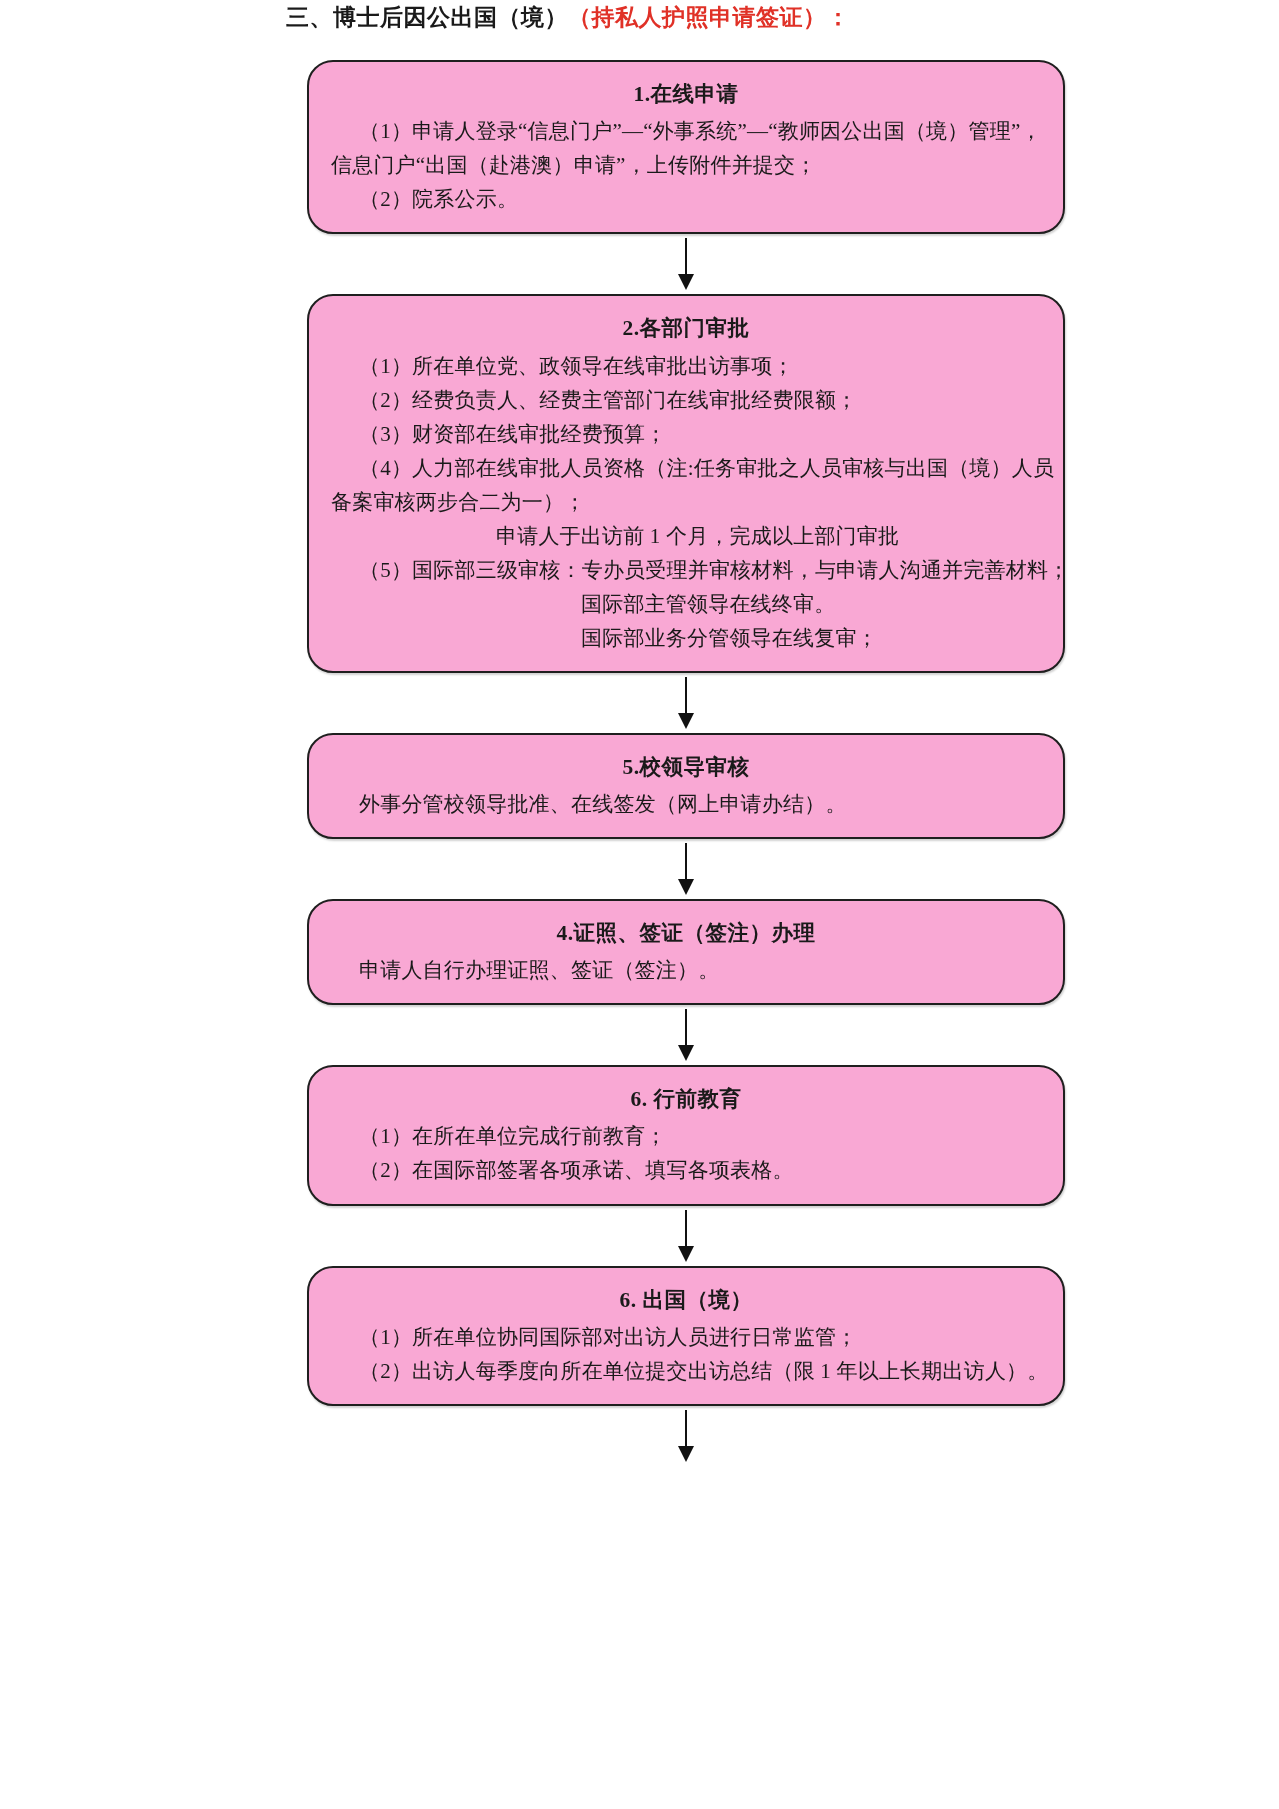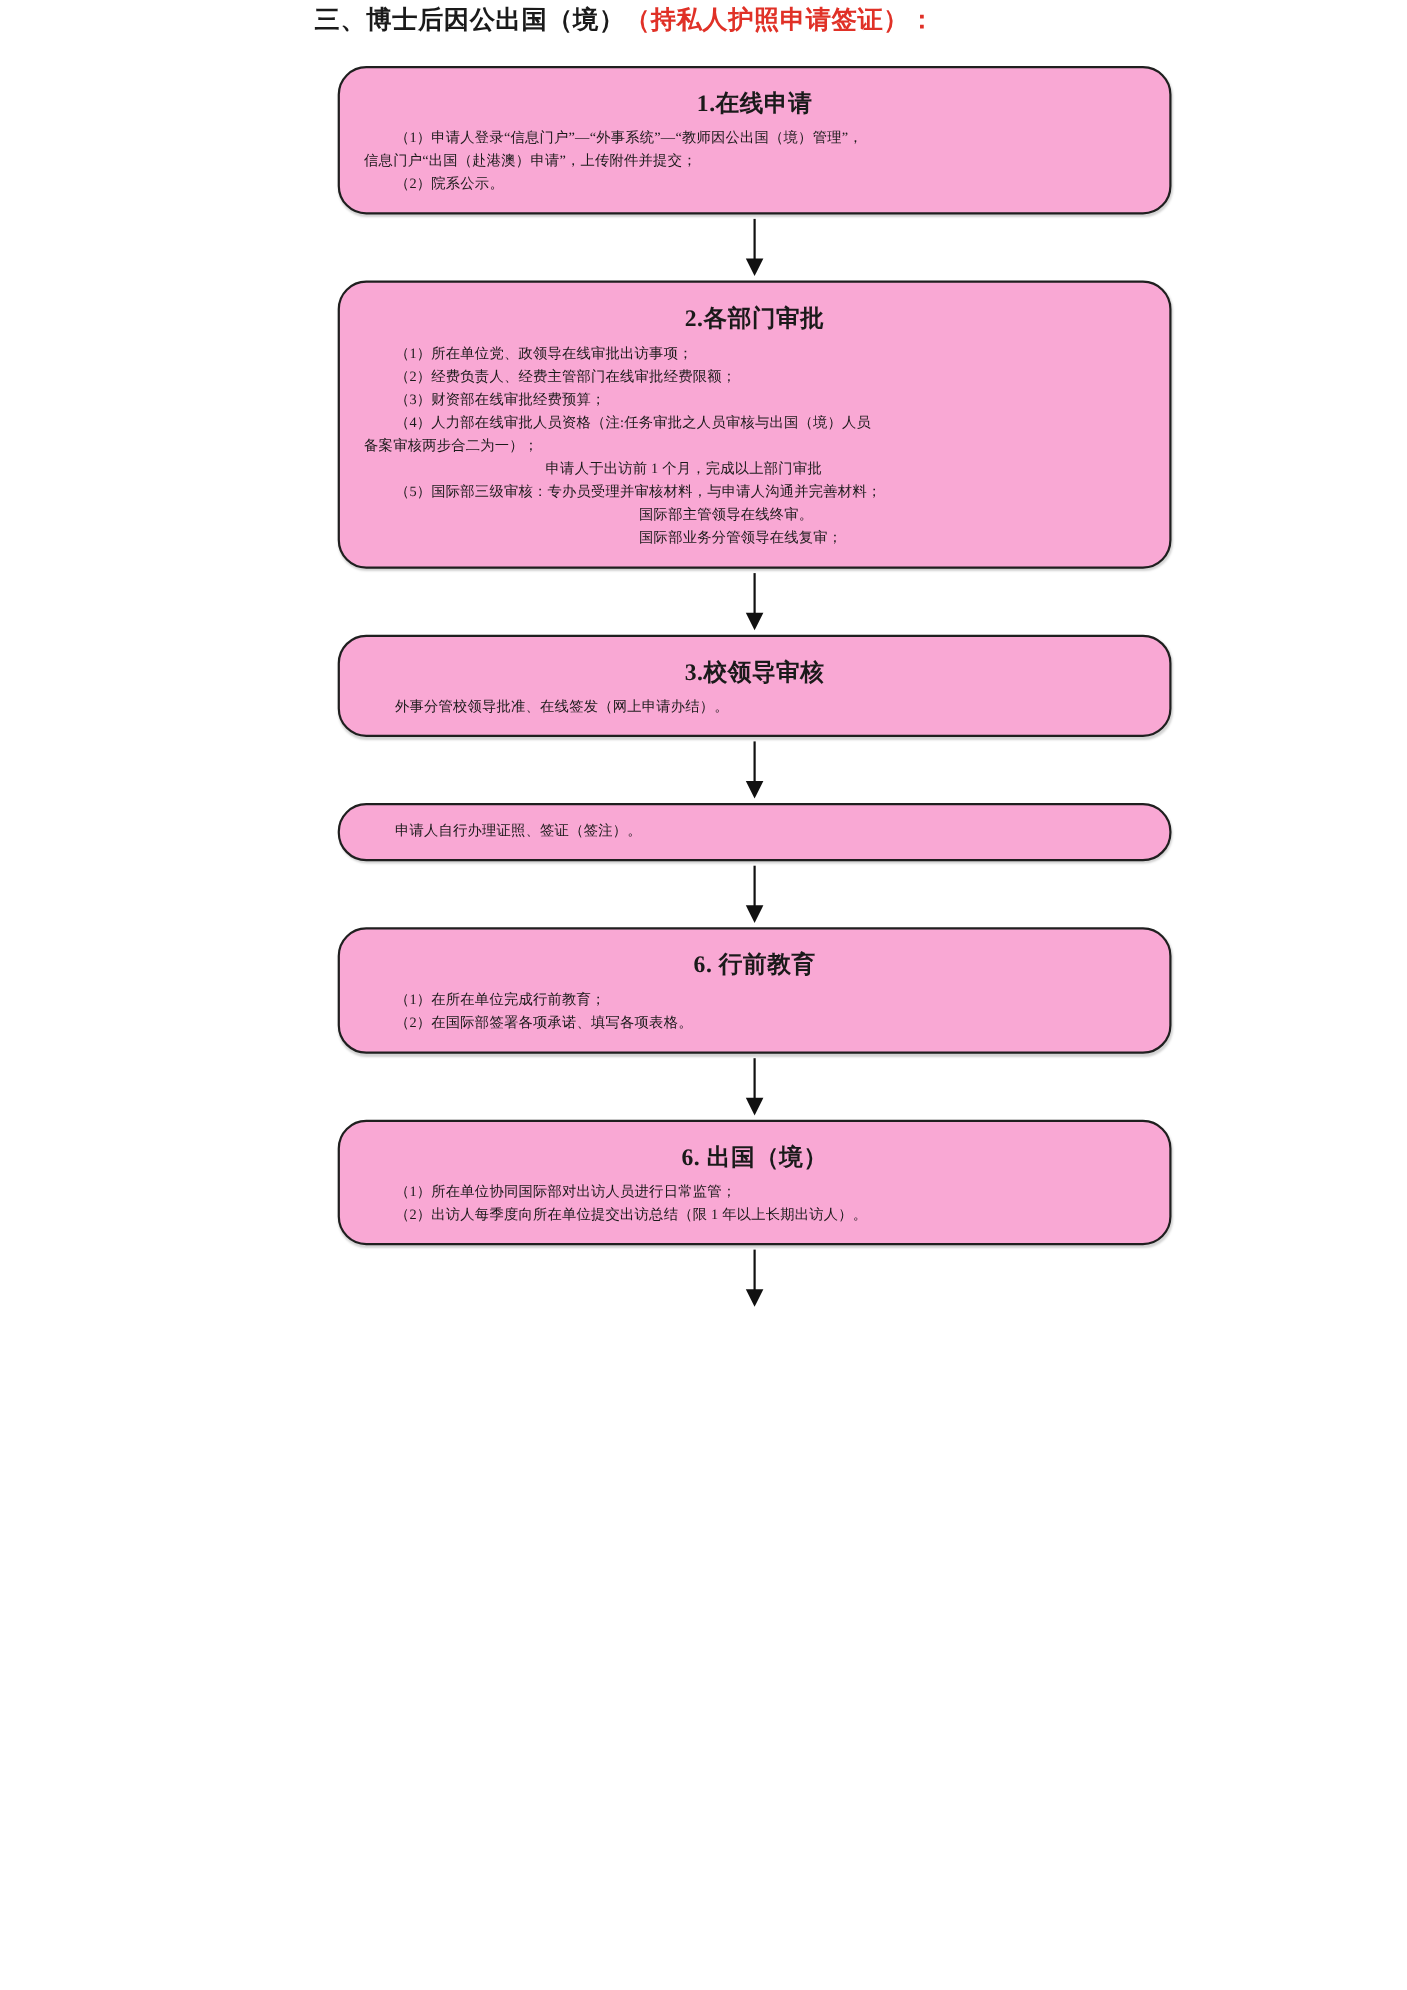--- a/index.html
+++ b/index.html
@@ -57,21 +57,21 @@
   .node-title {
     text-align: center;
     font-weight: bold;
     font-size: 21.5px;
     line-height: 1.5;
     margin: 4px 0 4px 0;
     letter-spacing: 0.5px;
   }
 
   .node-body {
-    font-size: 13px;
+    font-size: 21px;
     line-height: 1.62;
     letter-spacing: 0.2px;
   }
 
   .line {
     display: block;
     white-space: nowrap;
   }
   .line.indent {
     text-indent: 28px;
@@ -147,30 +147,31 @@
           <span class="line indent">（5）国际部三级审核：专办员受理并审核材料，与申请人沟通并完善材料；</span>
           <span class="line sub">国际部主管领导在线终审。</span>
           <span class="line sub">国际部业务分管领导在线复审；</span>
         </div>
       </div>
       <div class="connector">
         <div class="stem"></div>
         <div class="head"></div>
       </div>
       <div class="node">
-        <div class="node-title">3.校领导审核</div>
+        <div class="node-title">5.校领导审核</div>
         <div class="node-body">
           <span class="line indent">外事分管校领导批准、在线签发（网上申请办结）。</span>
         </div>
       </div>
       <div class="connector">
         <div class="stem"></div>
         <div class="head"></div>
       </div>
       <div class="node">
+        <div class="node-title">4.证照、签证（签注）办理</div>
         <div class="node-body">
           <span class="line indent">申请人自行办理证照、签证（签注）。</span>
         </div>
       </div>
       <div class="connector">
         <div class="stem"></div>
         <div class="head"></div>
       </div>
       <div class="node">
         <div class="node-title">6. 行前教育</div>

